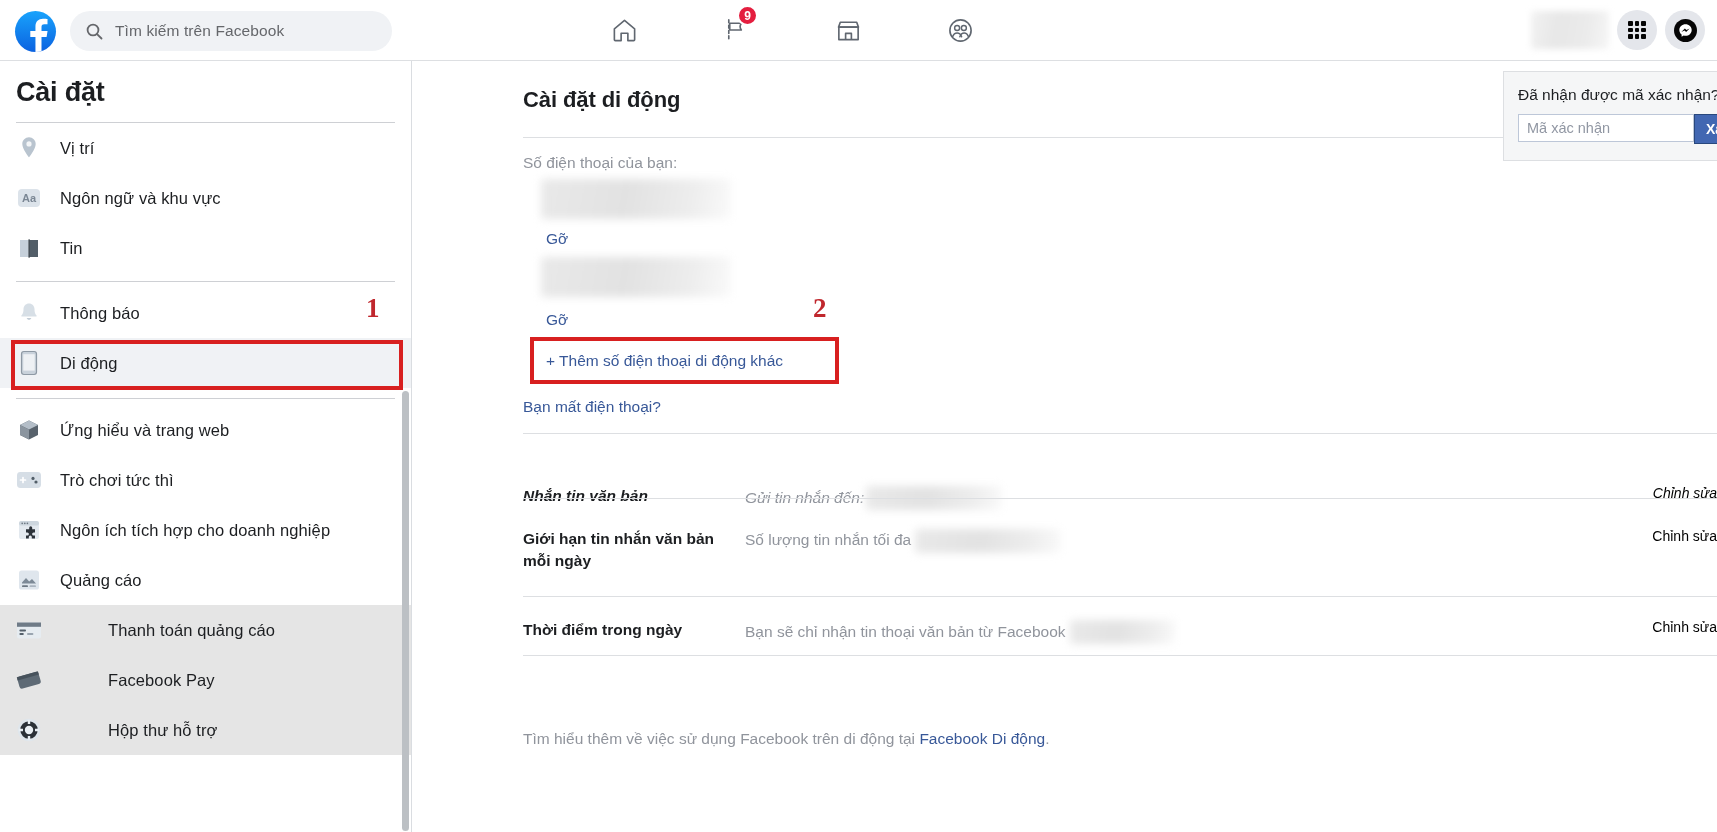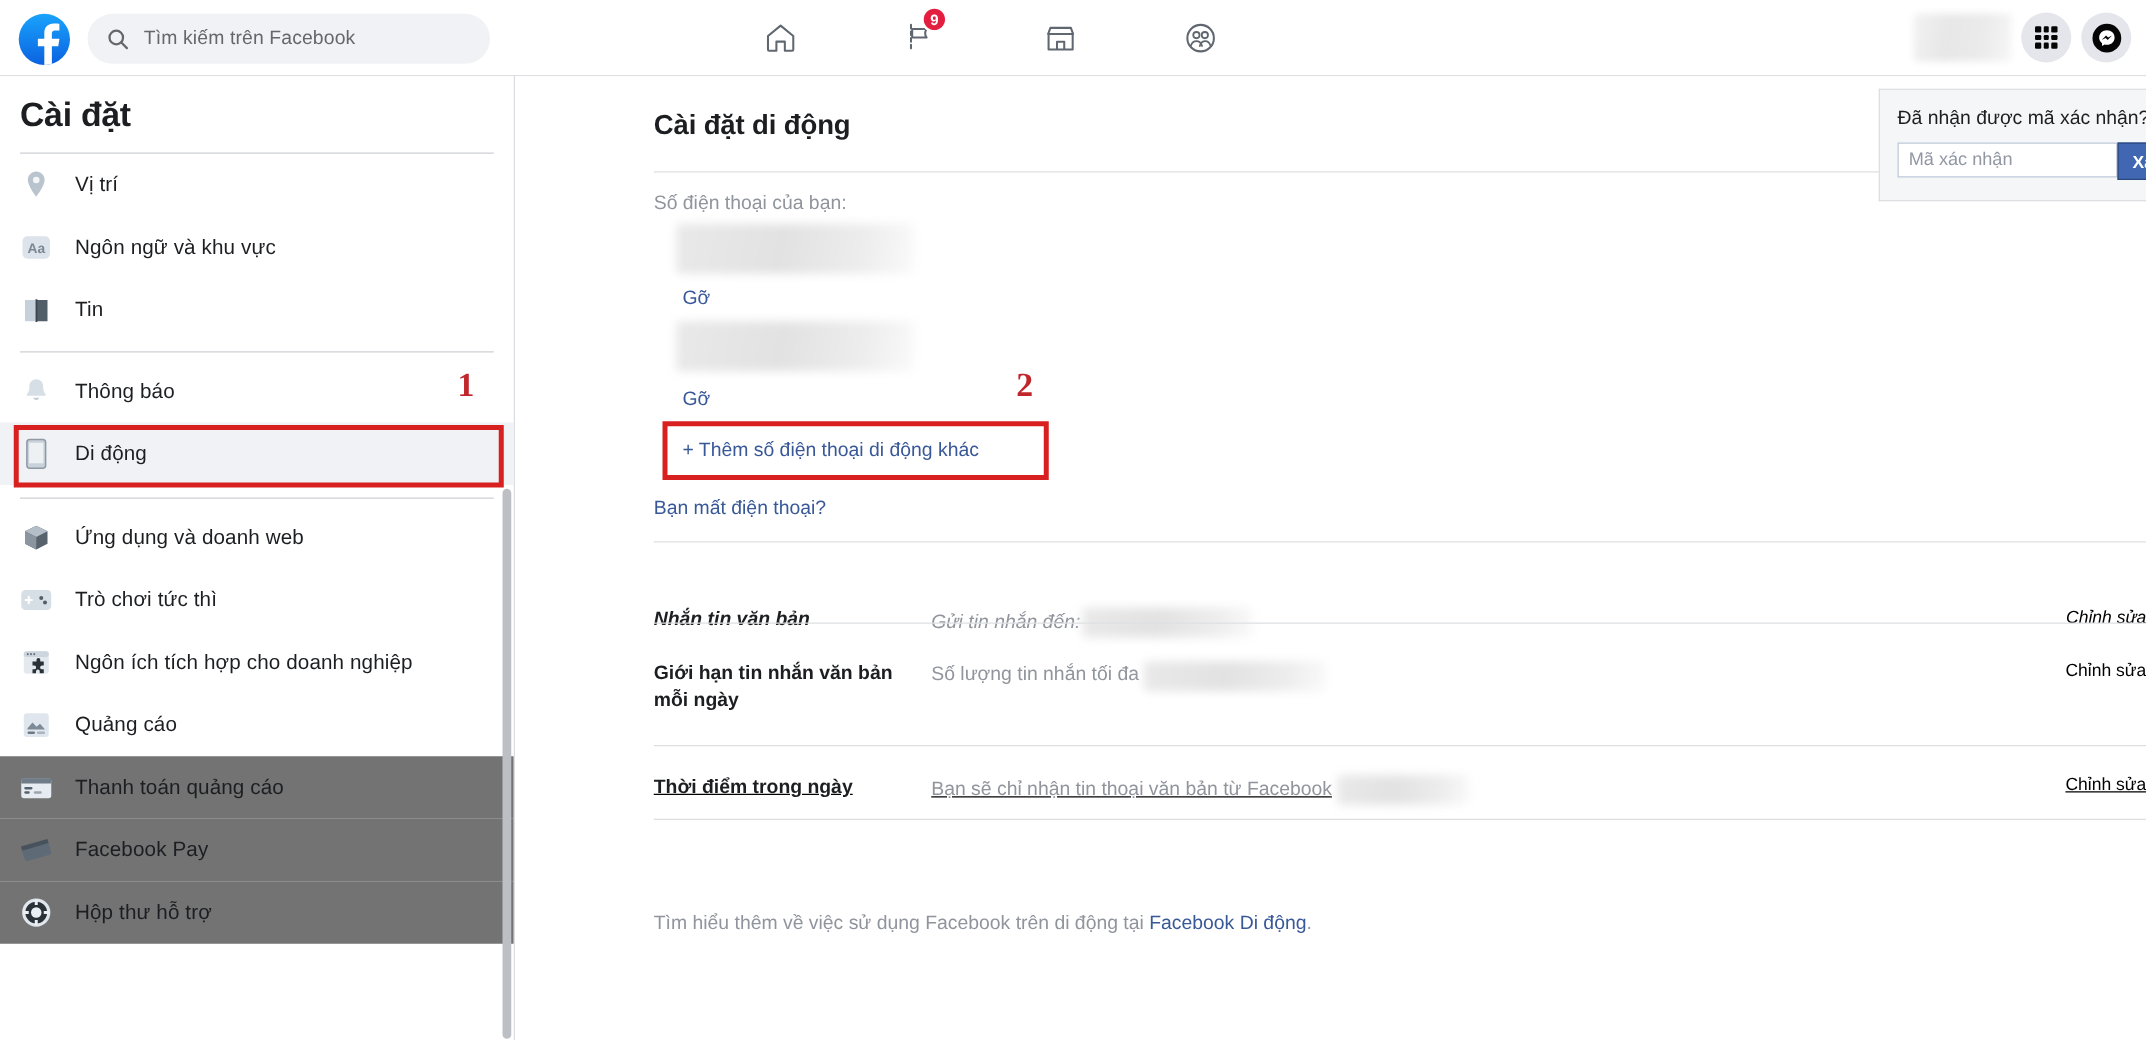--- a/index.html
+++ b/index.html
@@ -144,21 +144,21 @@
     margin: 2px 16px 0 16px;
   }
   .sb-item {
     display: flex;
     align-items: center;
     height: 50px;
     padding-left: 16px;
     cursor: pointer;
     position: relative;
   }
-  .sb-item.hovered { background: #737373; }
+  .sb-item.hovered { background: #e5e5e5; gap: 48px; }
   .sb-item.active {
     background: #f0f2f5;
   }
   .sb-icon {
     width: 26px; height: 26px;
     flex: none;
     margin-right: 18px;
     display: flex;
     align-items: center;
     justify-content: center;
@@ -456,21 +456,21 @@
   <div class="sb-divider" style="margin-top:10px;"></div>
 
   <div class="sb-item" style="margin-top:6px;">
     <span class="sb-icon">
       <svg width="24" height="24" viewBox="0 0 24 24">
         <path d="M12 2.5 21 7v10l-9 4.5L3 17V7z" fill="#58626c"></path>
         <path d="M12 2.5 21 7l-9 4.5L3 7z" fill="#b4bec8"></path>
         <path d="M3 7l9 4.5V21.5L3 17z" fill="#8b959f"></path>
       </svg>
     </span>
-    <span class="sb-label">Ứng dụng và doanh web</span>
+    <span class="sb-label">Ứng hiểu và trang web</span>
   </div>
 
   <div class="sb-item">
     <span class="sb-icon">
       <svg width="26" height="20" viewBox="0 0 26 20">
         <rect x="1" y="2" width="24" height="16" rx="3.4" fill="#d6dee6"></rect>
         <path d="M7 7.5v5M4.5 10h5" stroke="#fff" stroke-width="1.7" stroke-linecap="round"></path>
         <circle cx="17" cy="8.4" r="1.6" fill="#525e68"></circle>
         <circle cx="20" cy="12" r="1.6" fill="#525e68"></circle>
       </svg>
@@ -597,21 +597,21 @@
     <div class="srow-label">Giới hạn tin nhắn văn bản mỗi ngày</div>
     <div class="srow-value" style="align-items:flex-start;">
       <span>Số lượng tin nhắn tối đa</span>
       <span class="blur-pill" style="display:inline-block; width:146px; height:24px; margin-left:4px;"></span>
     </div>
     <div class="srow-edit">Chỉnh sửa</div>
   </div>
 
   <div class="hr" style="left:110px; top:535px; width:1194px;"></div>
 
-  <div class="srow" style="top:558px;text-decoration:underline;">
+  <div class="srow" style="top:558px;">
     <div class="srow-label">Thời điểm trong ngày</div>
     <div class="srow-value">
       <span>Bạn sẽ chỉ nhận tin thoại văn bản từ Facebook</span>
       <span class="blur-pill" style="display:inline-block; width:105px; height:24px; margin-left:4px;"></span>
     </div>
     <div class="srow-edit">Chỉnh sửa</div>
   </div>
 
   <div class="hr" style="left:110px; top:594px; width:1194px;"></div>
 

